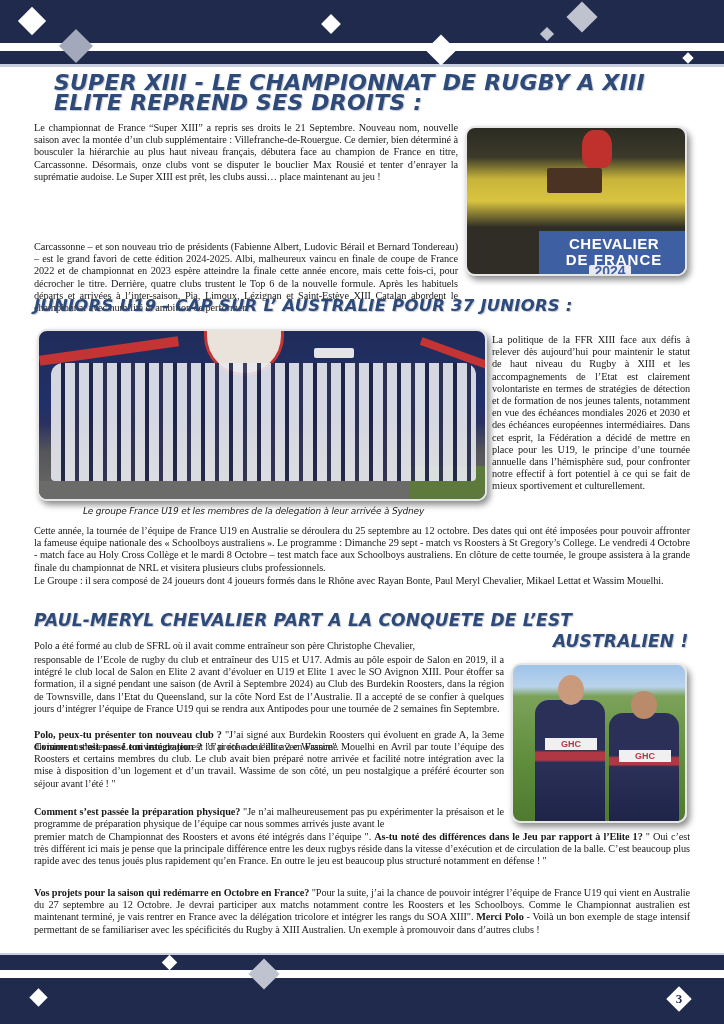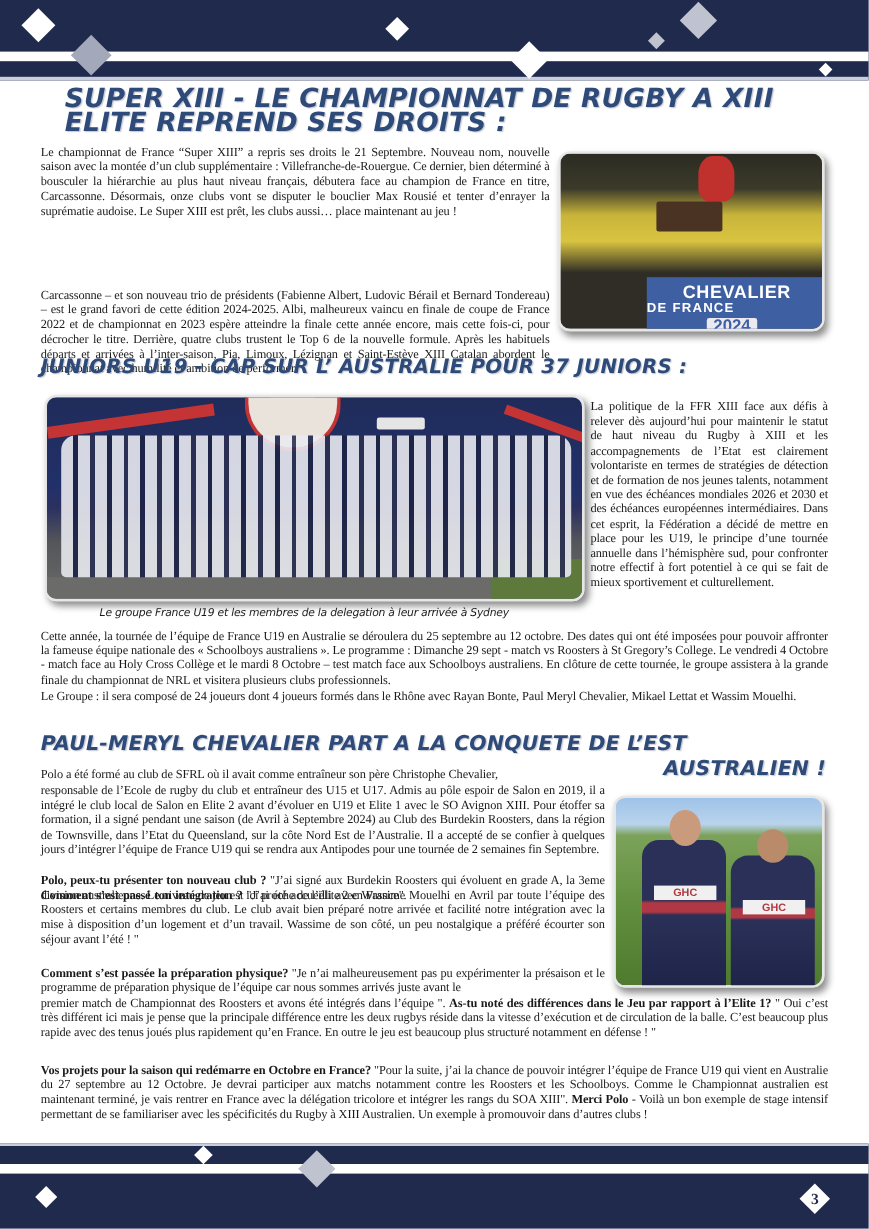--- a/index.html
+++ b/index.html
@@ -46,21 +46,21 @@
   .p10 { left: 34px; top: 806px; width: 470px; }
   .p11 { left: 34px; top: 831px; width: 656px; }
   .p12 { left: 34px; top: 887px; width: 656px; }
 
   
   .photo { position: absolute; border-radius: 10px; overflow: hidden; box-shadow: 3px 4px 6px rgba(0,0,0,0.45); border: 2px solid #e6e6e6; }
   .photo1 { left: 465px; top: 126px; width: 222px; height: 150px;
     background: linear-gradient(180deg, #2b2b22 0%, #3b3a2a 20%, #c8b43a 35%, #d9c440 50%, #2f2d25 68%, #2f2d25 100%); }
   .photo1 .banner { position: absolute; left: 72px; top: 103px; width: 150px; height: 47px; background: #3f5fa3; }
   .photo1 .banner-t1 { position: absolute; left: 0; top: 4px; width: 150px; text-align: center; color: #fff; font-family: "Liberation Sans", sans-serif; font-weight: bold; font-size: 15px; letter-spacing: 0.5px; }
-  .photo1 .banner-t2 { position: absolute; left: 0; top: 20px; width: 150px; text-align: left; color: #fff; font-family: "Liberation Sans", sans-serif; font-weight: bold; font-size: 11px; letter-spacing: 1px; }
+  .photo1 .banner-t2 { position: absolute; left: 0; top: 20px; width: 150px; text-align: center; color: #fff; font-family: "Liberation Sans", sans-serif; font-weight: bold; font-size: 15px; letter-spacing: 1px; }
   .photo1 .banner-t3 { position: absolute; left: 50px; top: 34px; width: 42px; height: 12px; background: #e9e9ef; color: #3f5fa3; text-align: center; font-family: "Liberation Sans", sans-serif; font-weight: bold; font-size: 14px; line-height: 12px; border-radius: 2px; }
   .photo1 .mascot { position: absolute; left: 115px; top: 2px; width: 30px; height: 38px; background: #c0312d; border-radius: 40% 40% 30% 30%; }
   .photo1 .shield { position: absolute; left: 80px; top: 40px; width: 55px; height: 25px; background: #4a3322; border-radius: 2px; }
 
   .photo2 { left: 37px; top: 329px; width: 450px; height: 172px;
     background: linear-gradient(180deg, #1f2c5a 0%, #22306a 45%, #2b3160 55%, #55565a 72%, #6a6a68 100%); }
   .photo2 .logo { position: absolute; left: 165px; top: 0; width: 80px; height: 45px; border-radius: 0 0 40px 40px; background: #e9e3dc; border: 3px solid #c53434; border-top: none; }
   .photo2 .swoosh { position: absolute; left: 0px; top: 15px; width: 140px; height: 10px; background: #c53434; transform: rotate(-8deg); }
   .photo2 .swoosh2 { position: absolute; left: 380px; top: 18px; width: 70px; height: 8px; background: #c53434; transform: rotate(20deg); }
   .photo2 .sponsor { position: absolute; left: 275px; top: 17px; width: 40px; height: 10px; background: #e5e5e5; border-radius: 2px; }

